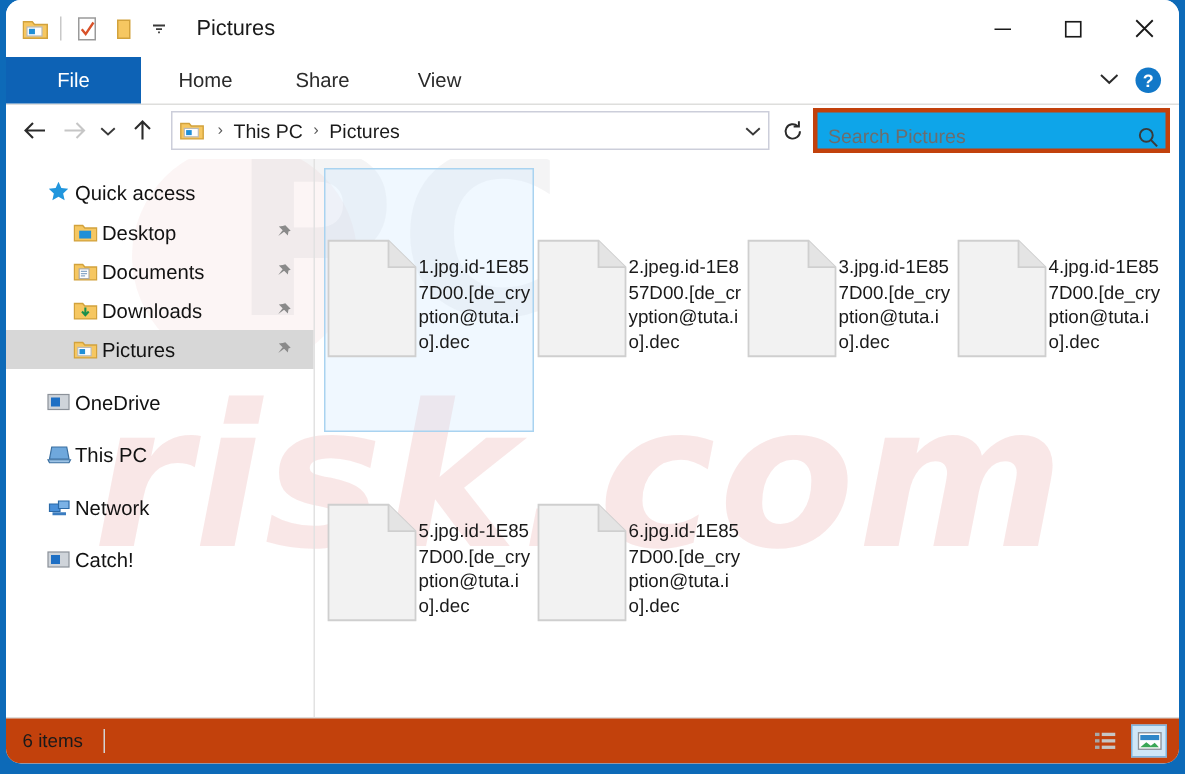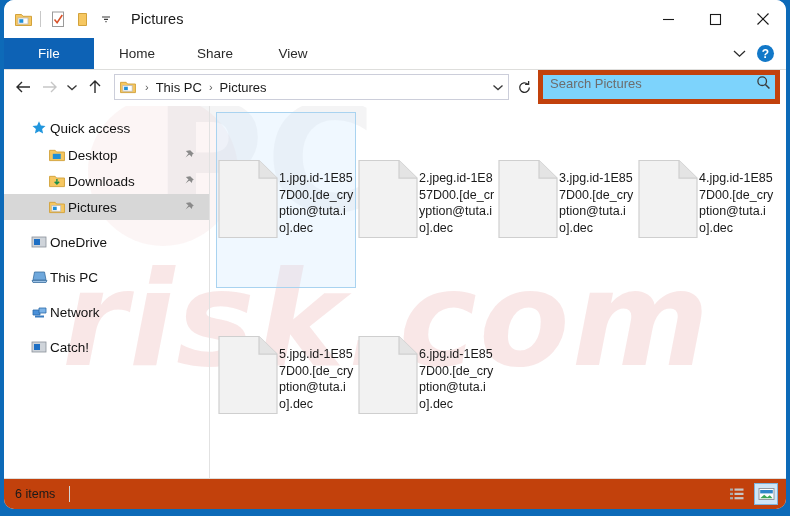--- a/index.html
+++ b/index.html
@@ -220,24 +220,24 @@
   .refresh-btn {
     width: 22px; height: 24px;
     display: flex;
     align-items: center;
     justify-content: center;
     color: #2b2b2b;
   }
   .searchbox {
     width: 232px;
     height: 24px;
-    border: 5px solid #c2410c;
-    background: #7dd3fc;
-    display: flex;
-    align-items: flex-start;
+    border: 3px solid #c2410c;
+    background: #0ea5e9;
+    display: flex;
+    align-items: flex-end;
     margin-left: 3px;
   }
   .search-input {
     flex: 1;
     border: none;
     outline: none;
     font-family: "Liberation Sans", sans-serif;
     font-size: 13px;
     color: #1a1a1a;
     padding-left: 7px;
@@ -534,20 +534,35 @@
             </svg>
           </span>
           <span class="nav-label">Desktop</span>
           <span class="pin">
             <svg width="12" height="12" viewBox="0 0 12 12">
                 <path d="M7.2 1.2l3.6 3.6-1.5.6-.4 2.6-3.5-3.5-2.9 3.9 3.9-2.9L2.9 2l2.6-.4z" fill="#8a8a8a"></path>
               </svg>
           </span>
         </div>
 
+        <div class="nav-row lvl1">
+          <span class="nav-ico">
+            <svg width="16" height="14" viewBox="0 0 17 15">
+              <path d="M0.5 2.5h6l1.5 1.8h8.5v9.2H0.5z" fill="#f6c761" stroke="#d2a23c" stroke-width="1"></path>
+              <rect x="4" y="5.6" width="7" height="7" fill="#fdfdfd" stroke="#a9a9a9" stroke-width="0.8"></rect>
+              <path d="M5.2 7.4h4.4M5.2 9h4.4M5.2 10.6h3" stroke="#8aa8c8" stroke-width="0.8"></path>
+            </svg>
+          </span>
+          <span class="nav-label">Documents</span>
+          <span class="pin">
+            <svg width="12" height="12" viewBox="0 0 12 12">
+                <path d="M7.2 1.2l3.6 3.6-1.5.6-.4 2.6-3.5-3.5-2.9 3.9 3.9-2.9L2.9 2l2.6-.4z" fill="#8a8a8a"></path>
+              </svg>
+          </span>
+        </div>
 
         <div class="nav-row lvl1">
           <span class="nav-ico">
             <svg width="16" height="14" viewBox="0 0 17 15">
               <path d="M0.5 2.5h6l1.5 1.8h8.5v9.2H0.5z" fill="#f6c761" stroke="#d2a23c" stroke-width="1"></path>
               <path d="M8.4 5.4v4.2M6 8.2l2.4 2.6 2.4-2.6" fill="none" stroke="#1a8f4c" stroke-width="1.5"></path>
             </svg>
           </span>
           <span class="nav-label">Downloads</span>
           <span class="pin">

